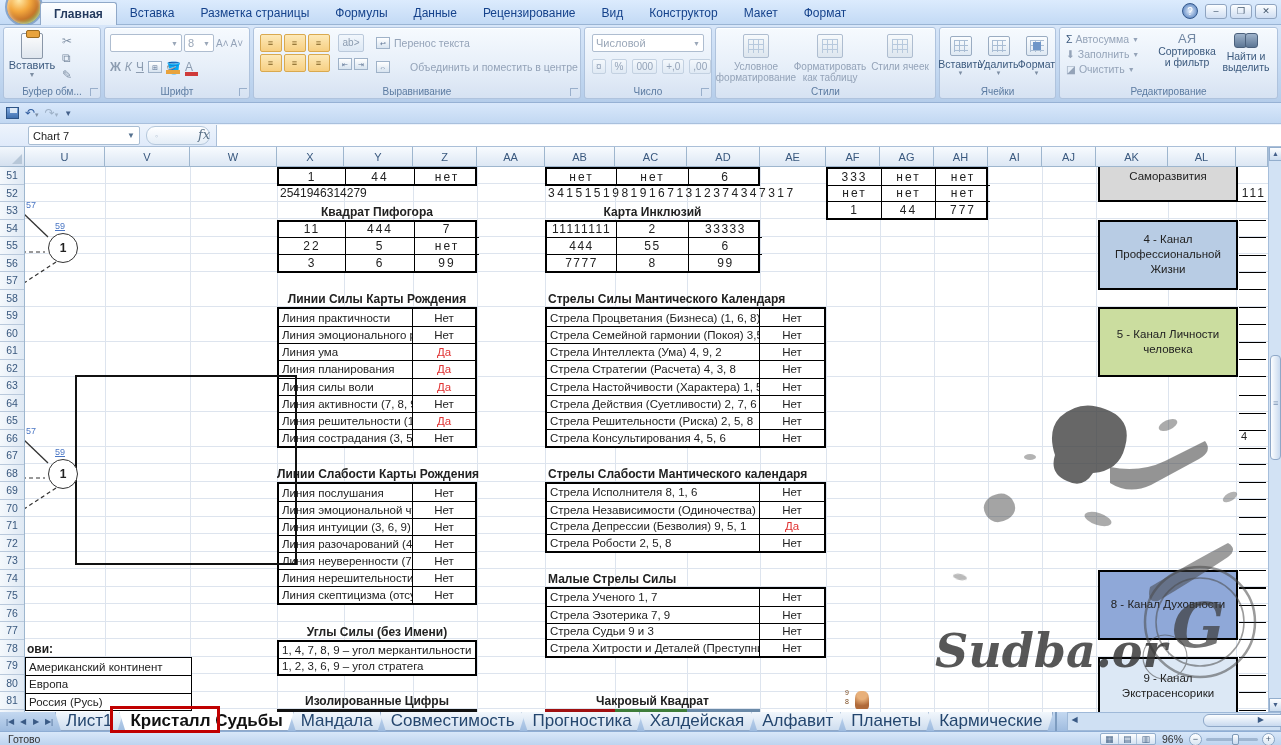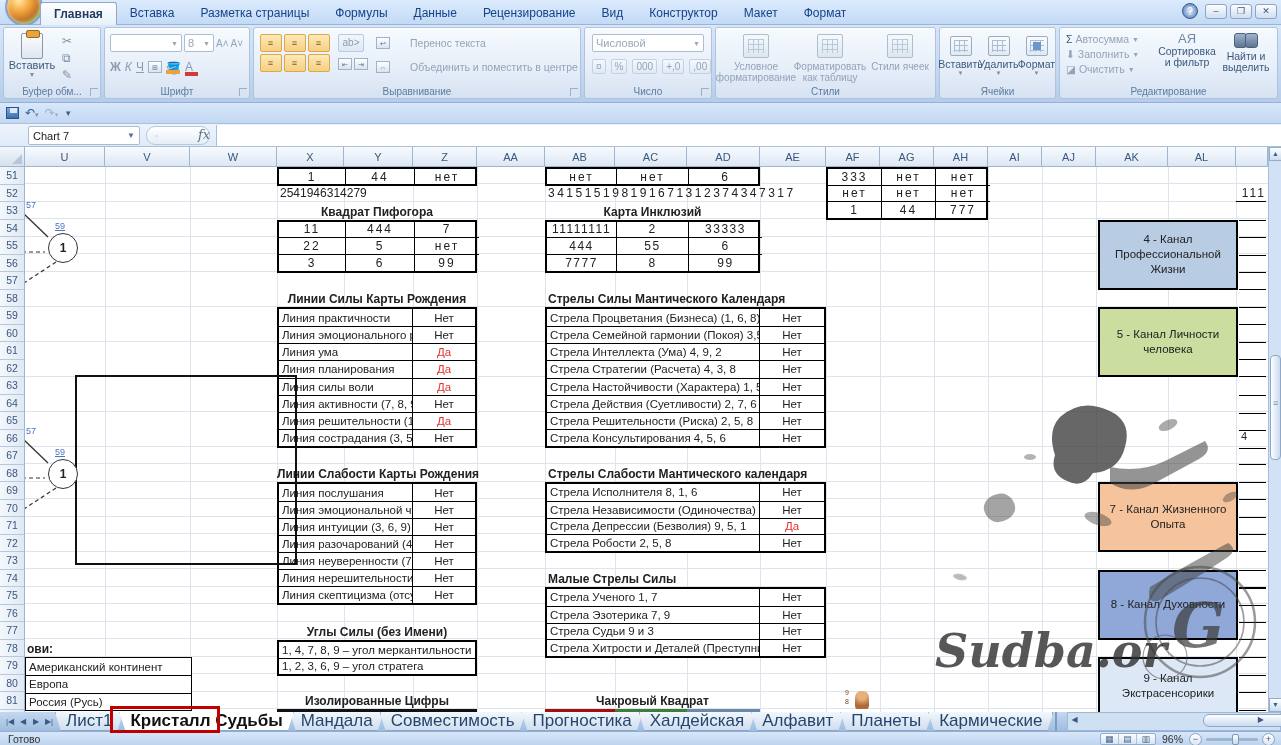--- a/index.html
+++ b/index.html
@@ -48,21 +48,21 @@
   .fcolor{position:relative;font-size:12px}
   .fcolor:after{content:"";position:absolute;left:0;bottom:-2px;width:13px;height:4px;background:#cf3a3a}
 
   
   #g-align{left:253px;width:328px}
   .alrows{position:absolute;left:6px;top:6px;display:grid;grid-template-columns:repeat(3,22px);grid-gap:2px}
   .albtn{height:18px;background:linear-gradient(#fde9b8,#f7cf82);border:1px solid #d9a94f;border-radius:2px;
     font-size:9px;color:#7a5b1e;display:flex;align-items:center;justify-content:center;letter-spacing:1px}
   .orientbtn{position:absolute;left:84px;top:6px;width:26px;height:18px;border:1px solid #bac9db;border-radius:2px;background:linear-gradient(#f2f7fc,#dde8f4);color:#8c9cb0;font-size:10px;text-align:center;line-height:16px}
   .indents{position:absolute;left:84px;top:30px;display:flex;gap:2px;color:#8c9cb0;font-size:10px}
-  .wrapline{position:absolute;left:122px;top:9px;display:flex;align-items:center;gap:20px;font-size:10.5px;color:#94a3b8;white-space:nowrap}
+  .wrapline{position:absolute;left:122px;top:9px;display:flex;align-items:center;gap:4px;font-size:10.5px;color:#94a3b8;white-space:nowrap}
   .mergeline{position:absolute;left:122px;top:33px;display:flex;align-items:center;gap:20px;font-size:10.5px;color:#94a3b8;white-space:nowrap}
   .icon16{width:14px;height:12px;border:1px solid #9fb2c8;background:linear-gradient(#fff,#d8e4f0);font-size:7px;color:#5b7293;text-align:center;line-height:11px}
 
   
   #g-num{left:584px;width:128px}
   .numcombo{position:absolute;left:7px;top:6px;width:112px}
   .numrow{position:absolute;left:7px;top:31px;display:flex;gap:5px;align-items:center;font-size:10px;color:#94a3b8}
   .numbtn{border:1px solid #c3d1e1;border-radius:2px;background:linear-gradient(#f4f8fc,#dfe9f4);padding:1px 3px}
 
   
@@ -513,23 +513,23 @@
       <div>нет</div>
       <div>нет</div>
       <div>1</div>
       <div>44</div>
       <div>777</div>
     </div>
 
   <div class="codecell" style="left:1236px;top:19px;width:30px;text-align:right;letter-spacing:2px;border-bottom:1.5px solid #000;height:16px">111</div>
   <div class="codecell" style="left:1241px;top:263px;font-size:11px">4</div>
 
+  <div class="chbox" style="top: 0px; height: 35px; border-top: none; align-items: flex-start; background-color: rgb(216, 216, 216);">Саморазвития</div>
   <div class="chbox" style="top: 52.5px; height: 70px; background-color: rgb(184, 204, 228);">4 - Канал Профессиональной Жизни</div>
   <div class="chbox" style="top: 140px; height: 70px; background-color: rgb(203, 221, 159);">5 - Канал Личности человека</div>
-  <div class="chbox" style="top: 315px; height: 70px; background-color: rgb(245, 196, 156);">7 - Канал Жизненного Опыта</div>
   <div class="chbox" style="top: 402.5px; height: 70px; background-color: rgb(143, 168, 216);">8 - Канал Духовности</div>
   <div class="chbox" style="top: 490px; height: 55px; border-bottom: none; background-color: rgb(220, 232, 245);">9 - Канал Экстрасенсорики</div>
   <div class="ticks" style="top:52.5px;height:70px"></div>
   <div class="ticks" style="top:140px;height:70px"></div>
   <div class="ticks" style="top:227.5px;height:70px"></div>
   <div class="ticks" style="top:315px;height:70px"></div>
   <div class="ticks" style="top:402.5px;height:70px"></div>
   <div class="ticks" style="top:490px;height:55px;border-bottom:none"></div>
 
   <div class="sheettitle" style="left:277px;top:125px;width:200px">Линии Силы Карты Рождения</div>

